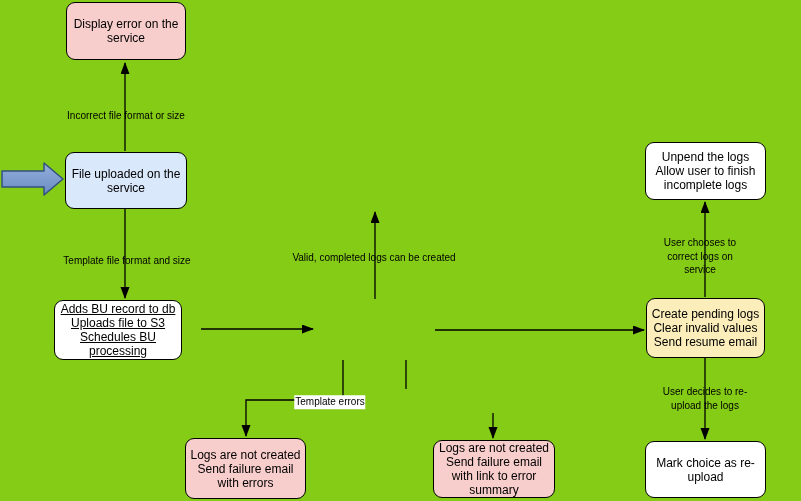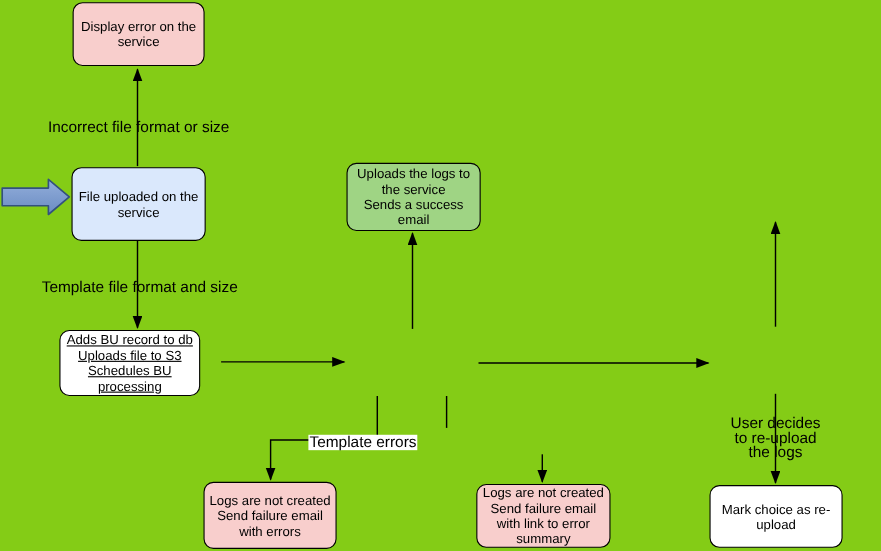--- a/index.html
+++ b/index.html
@@ -14,27 +14,27 @@
     font-size:12px;line-height:14px;background:#fff;box-sizing:border-box;padding:2px;
   }
   .node span{white-space:pre-line;}
   .pink{background:#f8cecc;}
   .blue{background:#dae8fc;}
   .green{background:#9fd484;}
   .yellow{background:#fceebb;}
   .white{background:#ffffff;}
   .elabel{
     position:absolute;z-index:3;transform:translate(-50%,-50%);
-    font-size:14px;line-height:13.5px;text-align:center;white-space:pre-line;
+    font-size:10px;line-height:13.5px;text-align:center;white-space:pre-line;
     padding:0 1px;
   }
   .elabel.bg{background:#ffffff;}
   
   #n-display-error{left:66px;top:2px;width:120px;height:58px;}
-  #n-file-uploaded{left:65px;top:152px;width:122px;height:67px;}
+  #n-file-uploaded{left:65px;top:152px;width:122px;height:57px;}
   #n-adds-bu{left:54px;top:300px;width:128px;height:60px;text-decoration:underline;}
   #n-bu-service{left:315px;top:300px;width:120px;height:60px;}
   #n-uploads-logs{left:315px;top:148px;width:122px;height:62px;}
   #n-unpend{left:645px;top:142px;width:121px;height:58px;}
   #n-create-pending{left:646px;top:298px;width:119px;height:60px;}
   #n-mark-choice{left:645px;top:441px;width:121px;height:57px;text-align:center;}
   #n-fail-errors{left:185px;top:438px;width:121px;height:61px;}
   #n-fail-summary{left:433px;top:440px;width:122px;height:58px;}
   
   #l-incorrect{left:126px;top:116px;}
@@ -88,28 +88,32 @@
 service</span>
   </div>
 
   <div class="node white" id="n-adds-bu">
     <span>Adds BU record to db
 Uploads file to S3
 Schedules BU processing</span>
   </div>
 
 
-  <div class="node green" id="n-uploads-logs">
-    <span>Uploads the logs to
-the service
-Sends a success
-email</span>
+
+  <div class="node white" id="n-unpend">
+    <span>Unpend the logs
+Allow user to finish
+incomplete logs</span>
   </div>
 
-
+  <div class="node yellow" id="n-create-pending">
+    <span>Create pending logs
+Clear invalid values
+Send resume email</span>
+  </div>
 
   <div class="node white" id="n-mark-choice">
     <span>Mark choice as re-
 upload</span>
   </div>
 
   <div class="node pink" id="n-fail-errors">
     <span>Logs are not created
 Send failure email
 with errors</span>
@@ -117,16 +121,18 @@
 
   <div class="node pink" id="n-fail-summary">
     <span>Logs are not created
 Send failure email
 with link to error
 summary</span>
   </div>
 
   <div class="elabel" id="l-incorrect">Incorrect file format or size</div>
   <div class="elabel" id="l-correct">Template file format and size</div>
+  <div class="elabel" id="l-valid">Valid, completed logs can be created</div>
   <div class="elabel bg" id="l-template">Template errors</div>
+  <div class="elabel" id="l-choose">User chooses to correct logs on service</div>
   <div class="elabel" id="l-decide">User decides to re-upload the logs</div>
 
 </div>
 
 </body></html>

